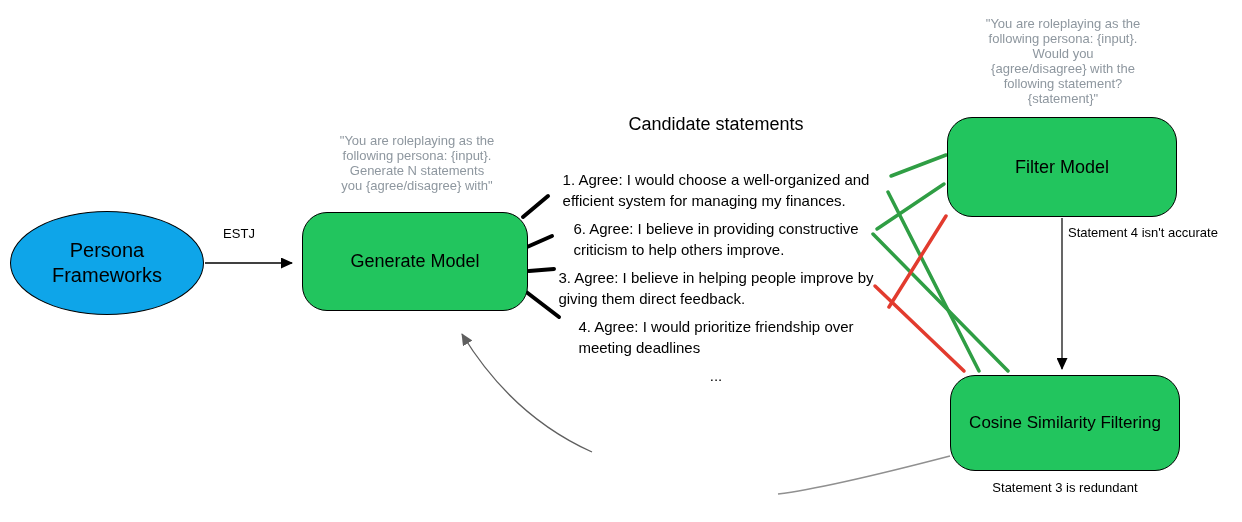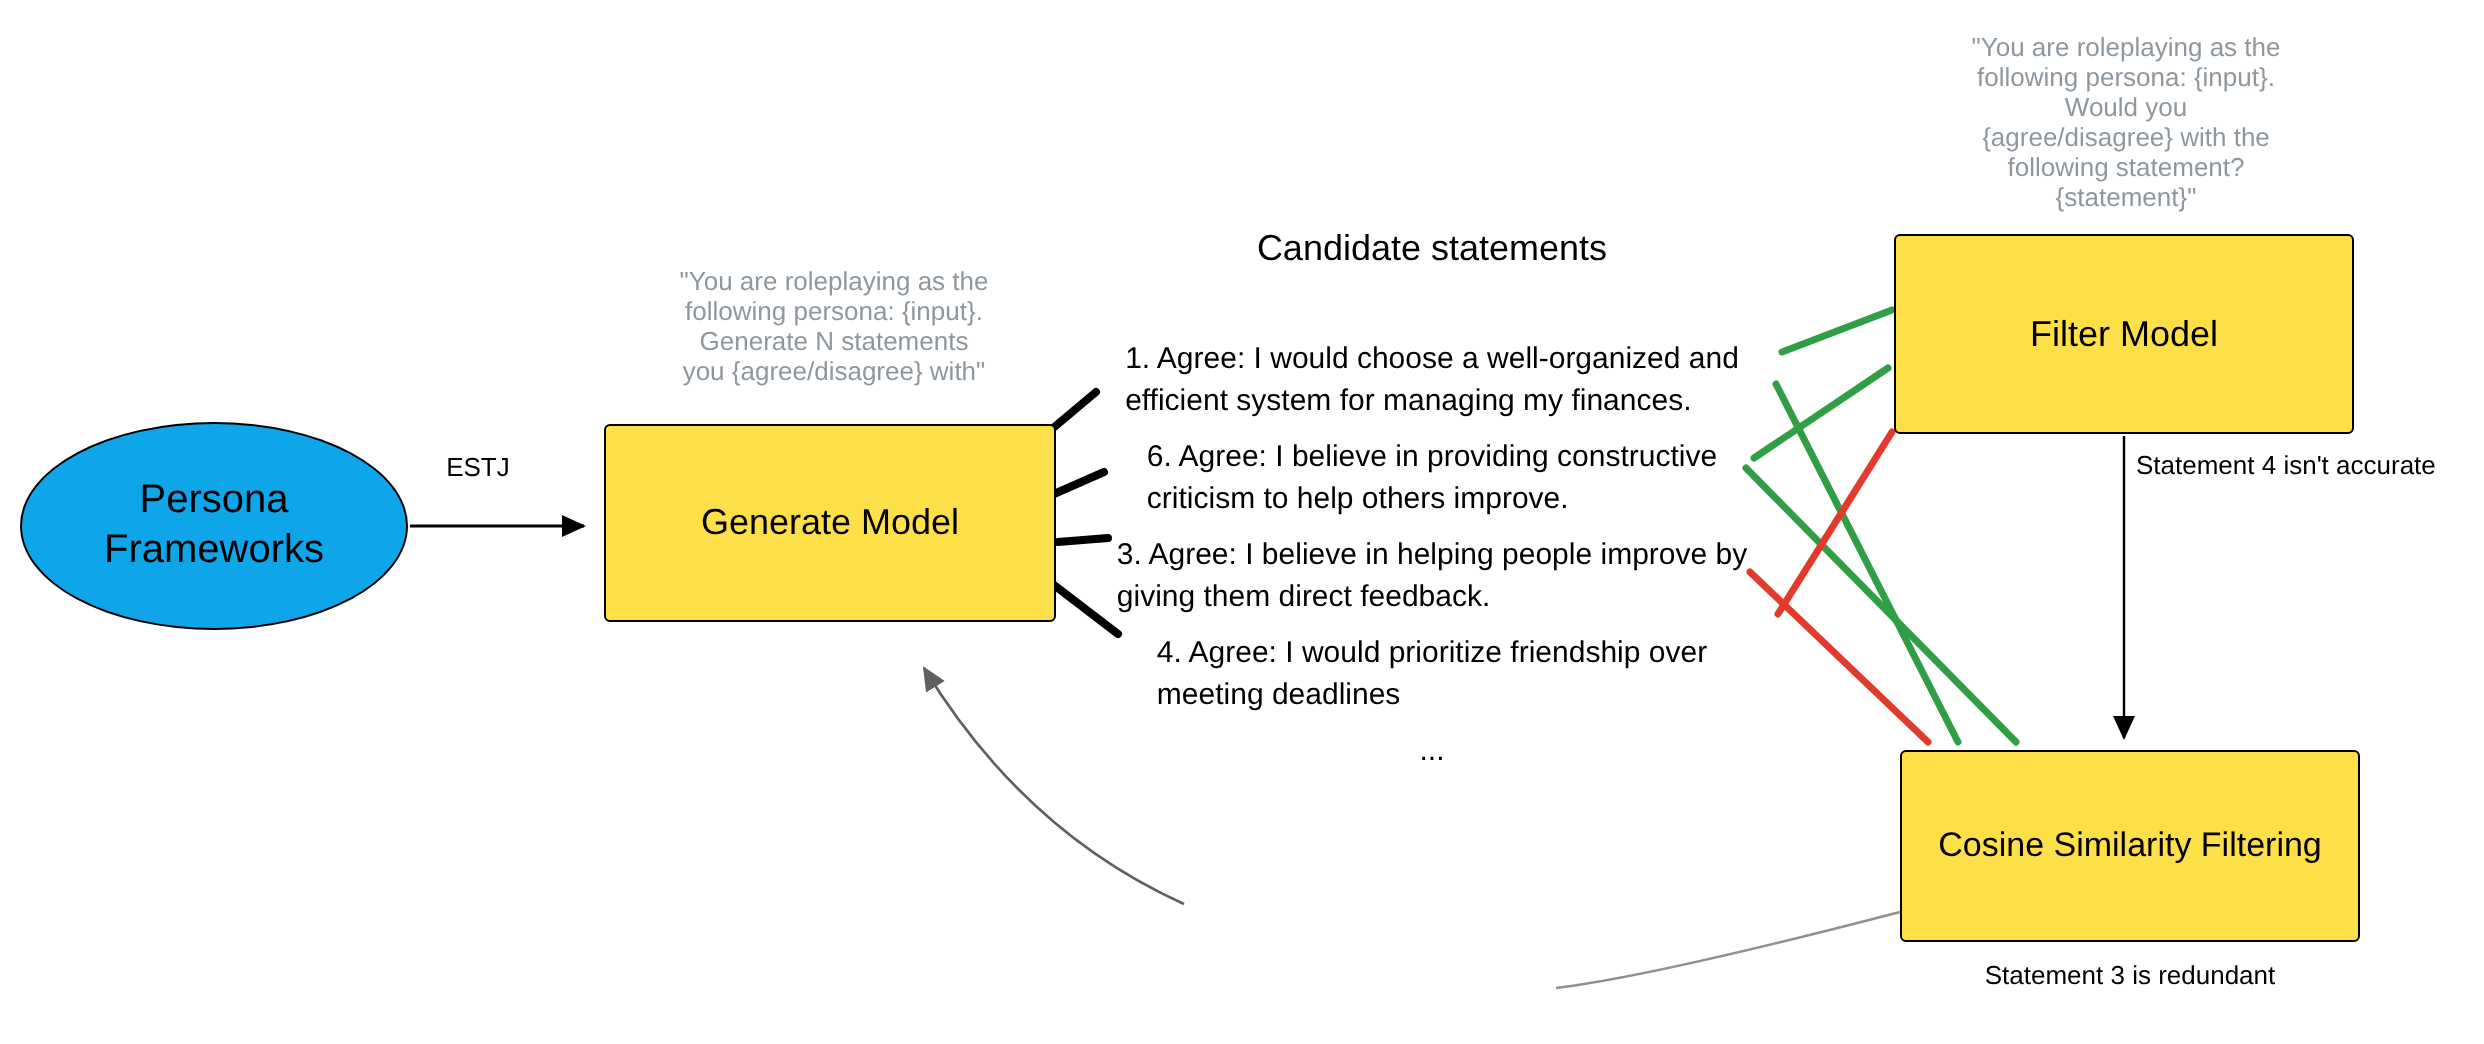--- a/index.html
+++ b/index.html
@@ -17,22 +17,22 @@
     width:1242px;height:522px;
     background:#ffffff;
     font-family:"Liberation Sans", sans-serif;
     color:#000;
     overflow:hidden;
   }
   .wires{position:absolute;left:0;top:0;width:1242px;height:522px;}
   .node{
     position:absolute;
     border:1px solid #000;
-    border-radius:3px;
-    background:#fde047;
+    border-radius:25px;
+    background:#22c55e;
     display:flex;align-items:center;justify-content:center;
     text-align:center;
     font-size:18px;
   }
   .ellipse{
     position:absolute;
     border:1px solid #000;
     border-radius:50%;
     background:#0ea5e9;
     display:flex;align-items:center;justify-content:center;

